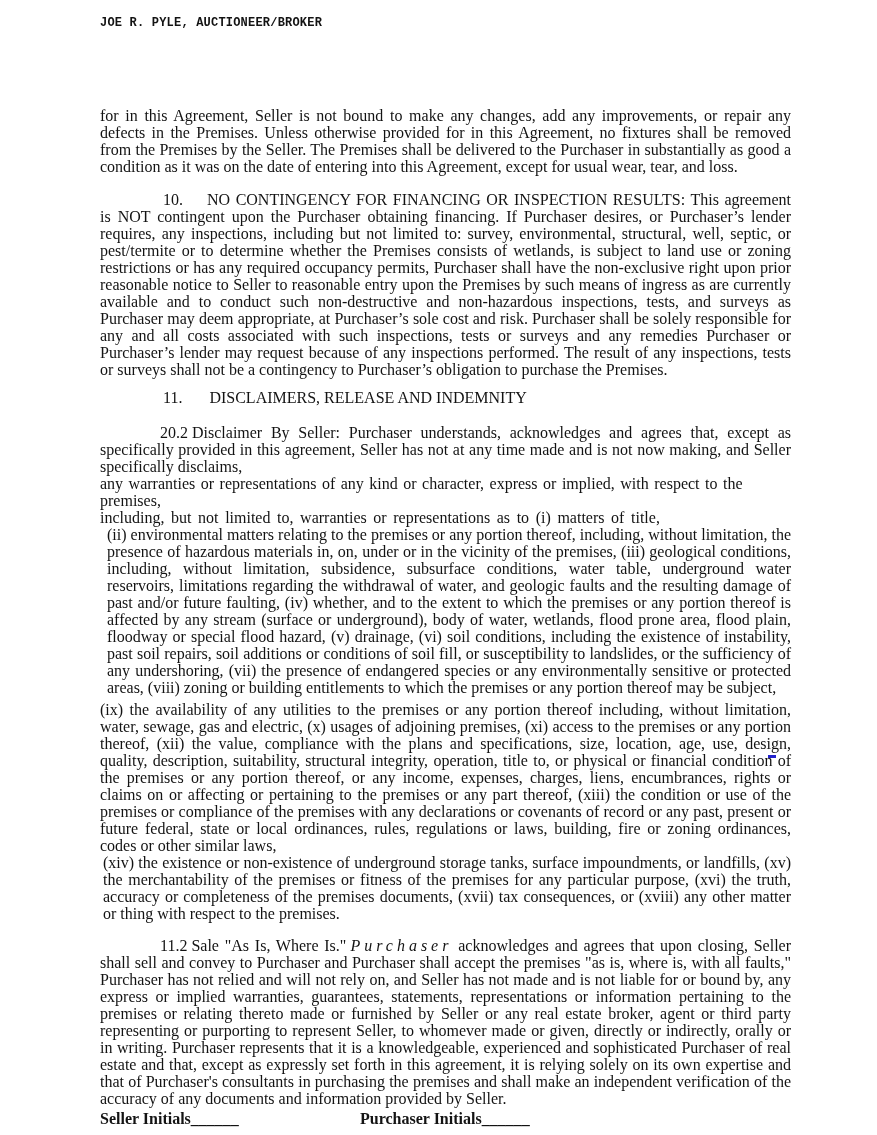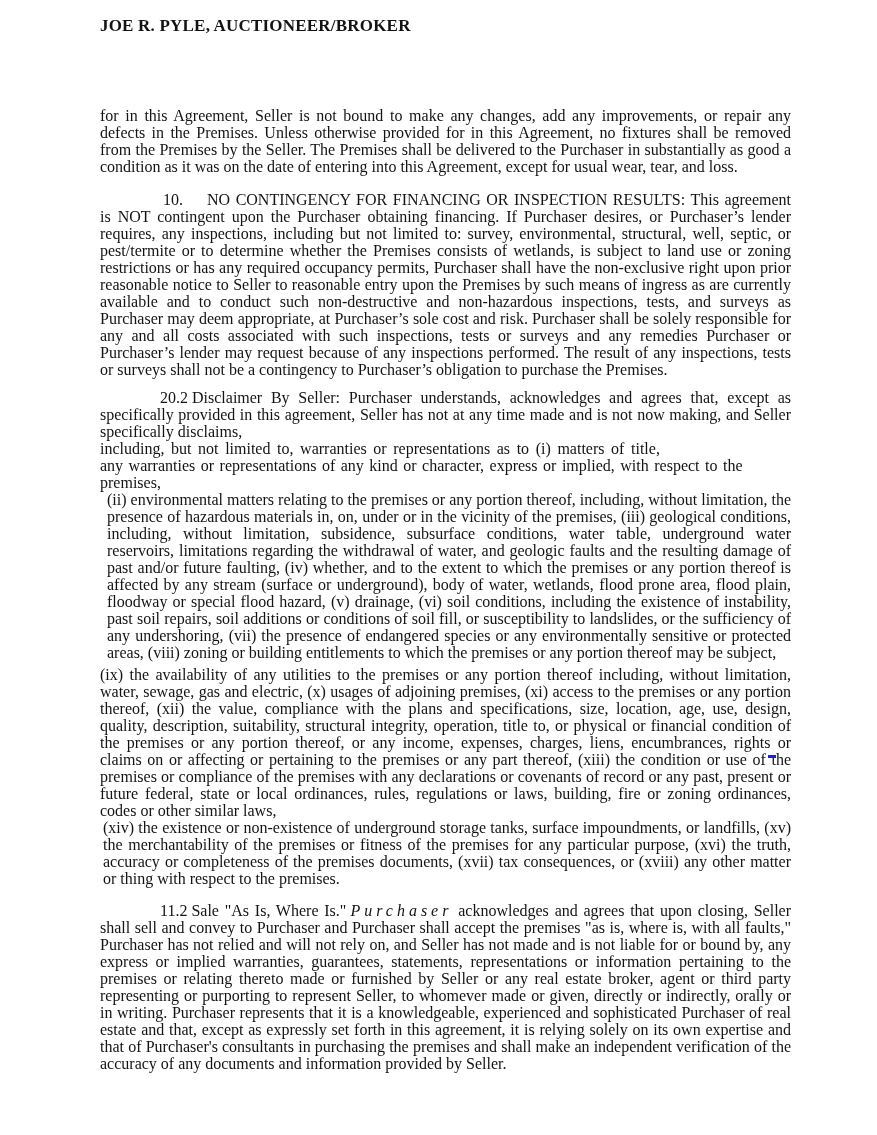--- a/index.html
+++ b/index.html
@@ -6,22 +6,23 @@
   .page{
     position:relative;
     width:877px;height:1135px;
     background:#ffffff;
     font-family:"Liberation Serif", serif;
     color:#131313;
     overflow:hidden;
   }
   .header{
     position:absolute;left:100px;top:16px;
-    font-size:17px;font-weight:bold;letter-spacing:0.2px;
+    font-size:12px;font-weight:bold;letter-spacing:0.2px;
     white-space:nowrap;
+    font-family:Liberation Mono, monospace;
   }
   .content{
     position:absolute;left:100px;top:107px;width:691px;
     font-size:16px;line-height:17px;
   }
   .para{margin:0;padding:0;}
   .just{text-align:justify;}
   .underlined{}
   .tab{display:inline-block;height:1px;vertical-align:baseline;}
   .t63{width:63px;}
@@ -53,33 +54,37 @@
 <div class="page">
 
   <div class="header">JOE R. PYLE, AUCTIONEER/BROKER</div>
 
   <div class="content">
 
     <p class="para just p-cont">for in this Agreement, Seller is not bound to make any changes, add any improvements, or repair any defects in the Premises. Unless otherwise provided for in this Agreement, no fixtures shall be removed from the Premises by the Seller.  The Premises shall be delivered to the Purchaser in substantially as good a condition as it was on the date of entering into this Agreement, except for usual wear, tear, and loss.</p>
 
     <p class="para just p-s10"><span class="tab t63"></span><span>10.</span><span class="tab t24"></span><span class="underlined">NO CONTINGENCY FOR FINANCING OR INSPECTION RESULTS</span><span>:</span><span> This agreement is NOT contingent upon the Purchaser obtaining financing. If Purchaser desires, or Purchaser’s lender requires, any inspections, including but not limited to: survey, environmental, structural, well, septic, or pest/termite or to determine whether the Premises consists of wetlands, is subject to land use or zoning restrictions or has any required occupancy permits, Purchaser shall have the non-exclusive right upon prior reasonable notice to Seller to reasonable entry upon the Premises by such means of ingress as are currently available and to conduct such non-destructive and non-hazardous inspections, tests, and surveys as Purchaser may deem appropriate, at Purchaser’s sole cost and risk. Purchaser shall be solely responsible for any and all costs associated with such inspections, tests or surveys and any remedies Purchaser or Purchaser’s lender may request because of any inspections performed. The result of any inspections, tests or surveys shall not be a contingency to Purchaser’s obligation to purchase the Premises.</span></p>
 
+    <p class="para h-s11"><span class="tab t63"></span><span>11.</span><span class="tab t27"></span><span class="underlined">DISCLAIMERS, RELEASE AND INDEMNITY</span></p>
 
     <p class="para just"><span class="tab t60"></span><span>20.2</span><span class="tab t4"></span><span class="underlined">Disclaimer By Seller:&nbsp;</span><span>Purchaser understands, acknowledges and agrees that, except as specifically provided in this agreement, Seller has not at any time made and is not now making, and Seller specifically disclaims,</span></p>
 
+    <div class="para line-r3">any warranties or representations of any kind or character, express or implied, with respect to the premises,</div>
+
     <div class="para line-r4">including, but not limited to, warranties or representations as to (i) matters of title,</div>
-
-    <div class="para line-r3">any warranties or representations of any kind or character, express or implied, with respect to the premises,</div>
 
     <div class="para just clause-ii">(ii) environmental matters relating to the premises or any portion thereof, including, without limitation, the presence of hazardous materials in, on, under or in the vicinity of the premises, (iii) geological conditions, including, without limitation, subsidence, subsurface conditions, water table, underground water reservoirs, limitations regarding the withdrawal of water, and geologic faults and the resulting damage of past and/or future faulting, (iv) whether, and to the extent to which the premises or any portion thereof is affected by any stream (surface or underground), body of water, wetlands, flood prone area, flood plain, floodway or special flood hazard, (v) drainage, (vi) soil conditions, including the existence of instability, past soil repairs, soil additions or conditions of soil fill, or susceptibility to landslides, or the sufficiency of any undershoring, (vii) the presence of endangered species or any environmentally sensitive or protected areas, (viii) zoning or building entitlements to which the premises or any portion thereof may be subject,</div>
 
     <div class="para just clause-ix">(ix) the availability of any utilities to the premises or any portion thereof including, without limitation, water, sewage, gas and electric, (x) usages of adjoining premises,  (xi) access to the premises or any portion thereof, (xii) the value, compliance with the plans and specifications, size, location, age, use, design, quality, description, suitability, structural integrity, operation, title to, or physical or financial condition of the premises or any portion thereof, or any income, expenses, charges, liens, encumbrances, rights or claims on or affecting or pertaining to the premises or any part thereof, (xiii) the condition or use of the premises or compliance of the premises with any declarations or covenants of record or any past, present or future federal, state or local ordinances, rules, regulations or laws, building, fire or zoning ordinances, codes or other similar laws,</div>
 
     <div class="para just clause-xiv">(xiv) the existence or non-existence of underground storage tanks, surface impoundments, or landfills, (xv) the merchantability of the premises or fitness of the premises for any particular purpose, (xvi) the truth, accuracy or completeness of the premises documents, (xvii) tax consequences, or (xviii) any other matter or thing with respect to the premises.</div>
 
     <p class="para just p-112"><span class="tab t60"></span><span>11.2</span><span class="tab t4"></span><span class="underlined">Sale "As Is, Where Is."</span><span class="tab t4"></span><span class="spaced">Purchaser</span><span> acknowledges and agrees that upon closing, Seller shall sell and convey to Purchaser and Purchaser shall accept the premises "as is, where is, with all faults," Purchaser has not relied and will not rely on, and Seller has not made and is not liable for or bound by, any express or implied warranties, guarantees, statements, representations or information pertaining to the premises or relating thereto made or furnished by Seller or any real estate broker, agent or third party representing or purporting to represent Seller, to whomever made or given, directly or indirectly, orally or in writing. Purchaser represents that it is a knowledgeable, experienced and sophisticated Purchaser of real estate and that, except as expressly set forth in this agreement, it is relying solely on its own expertise and that of Purchaser's consultants in purchasing the premises and shall make an independent verification of the accuracy of any documents and information provided by Seller.</span></p>
 
+    <div class="initials-row">
+      <span class="initials-group"><span>Seller Initials</span><span class="initials-line">______</span></span><span><span>Purchaser Initials</span><span class="initials-line">______</span></span>
+    </div>
 
   </div>
 
   <div class="margin-mark" style="background:#2222cc"></div>
 
 </div>
 
 </body></html>

